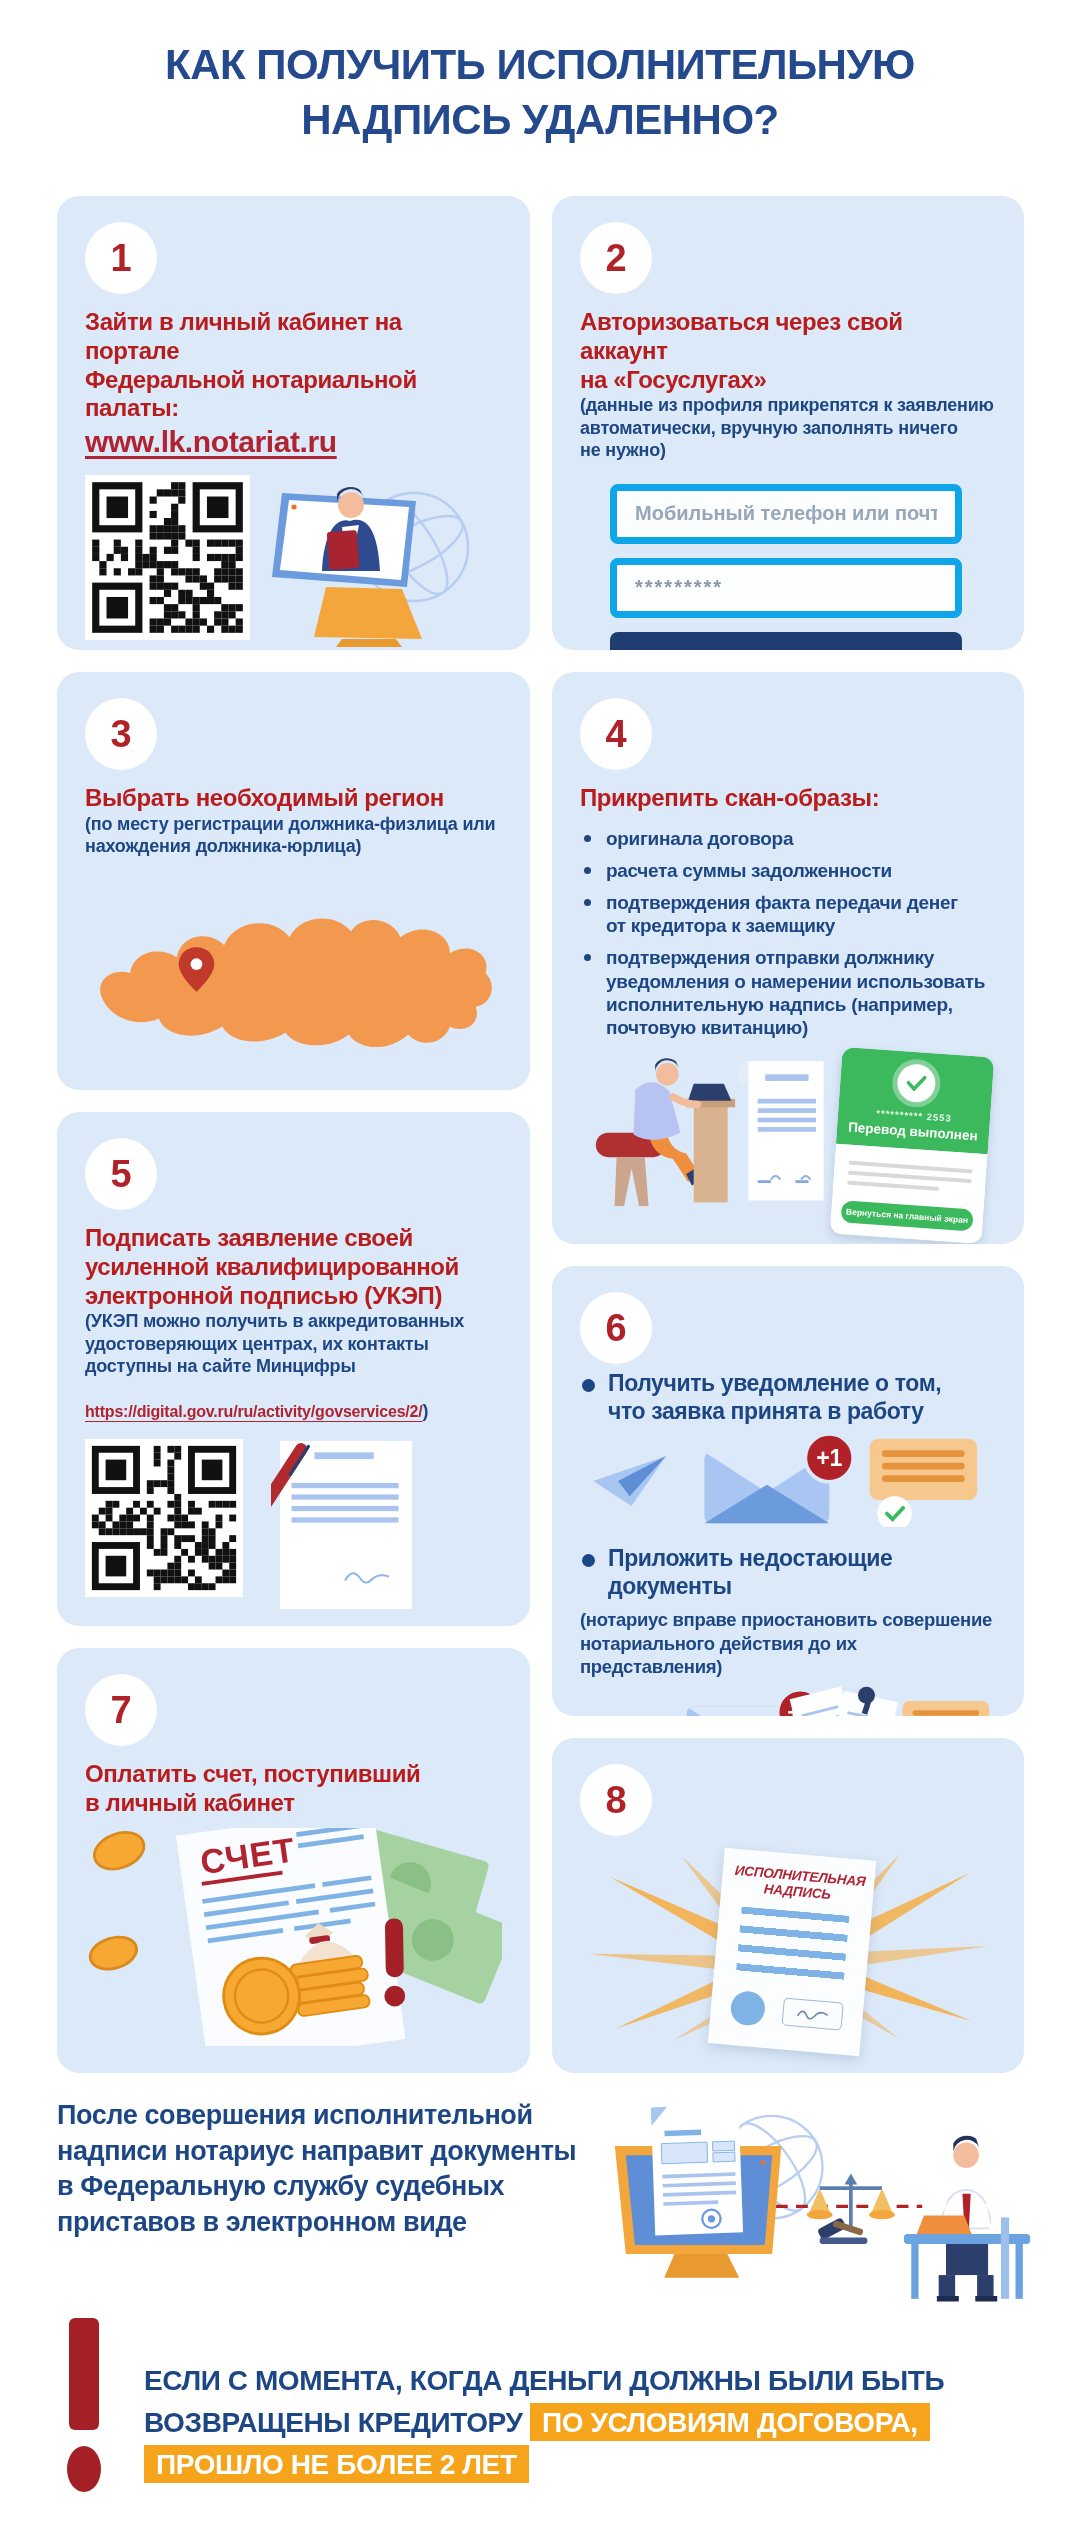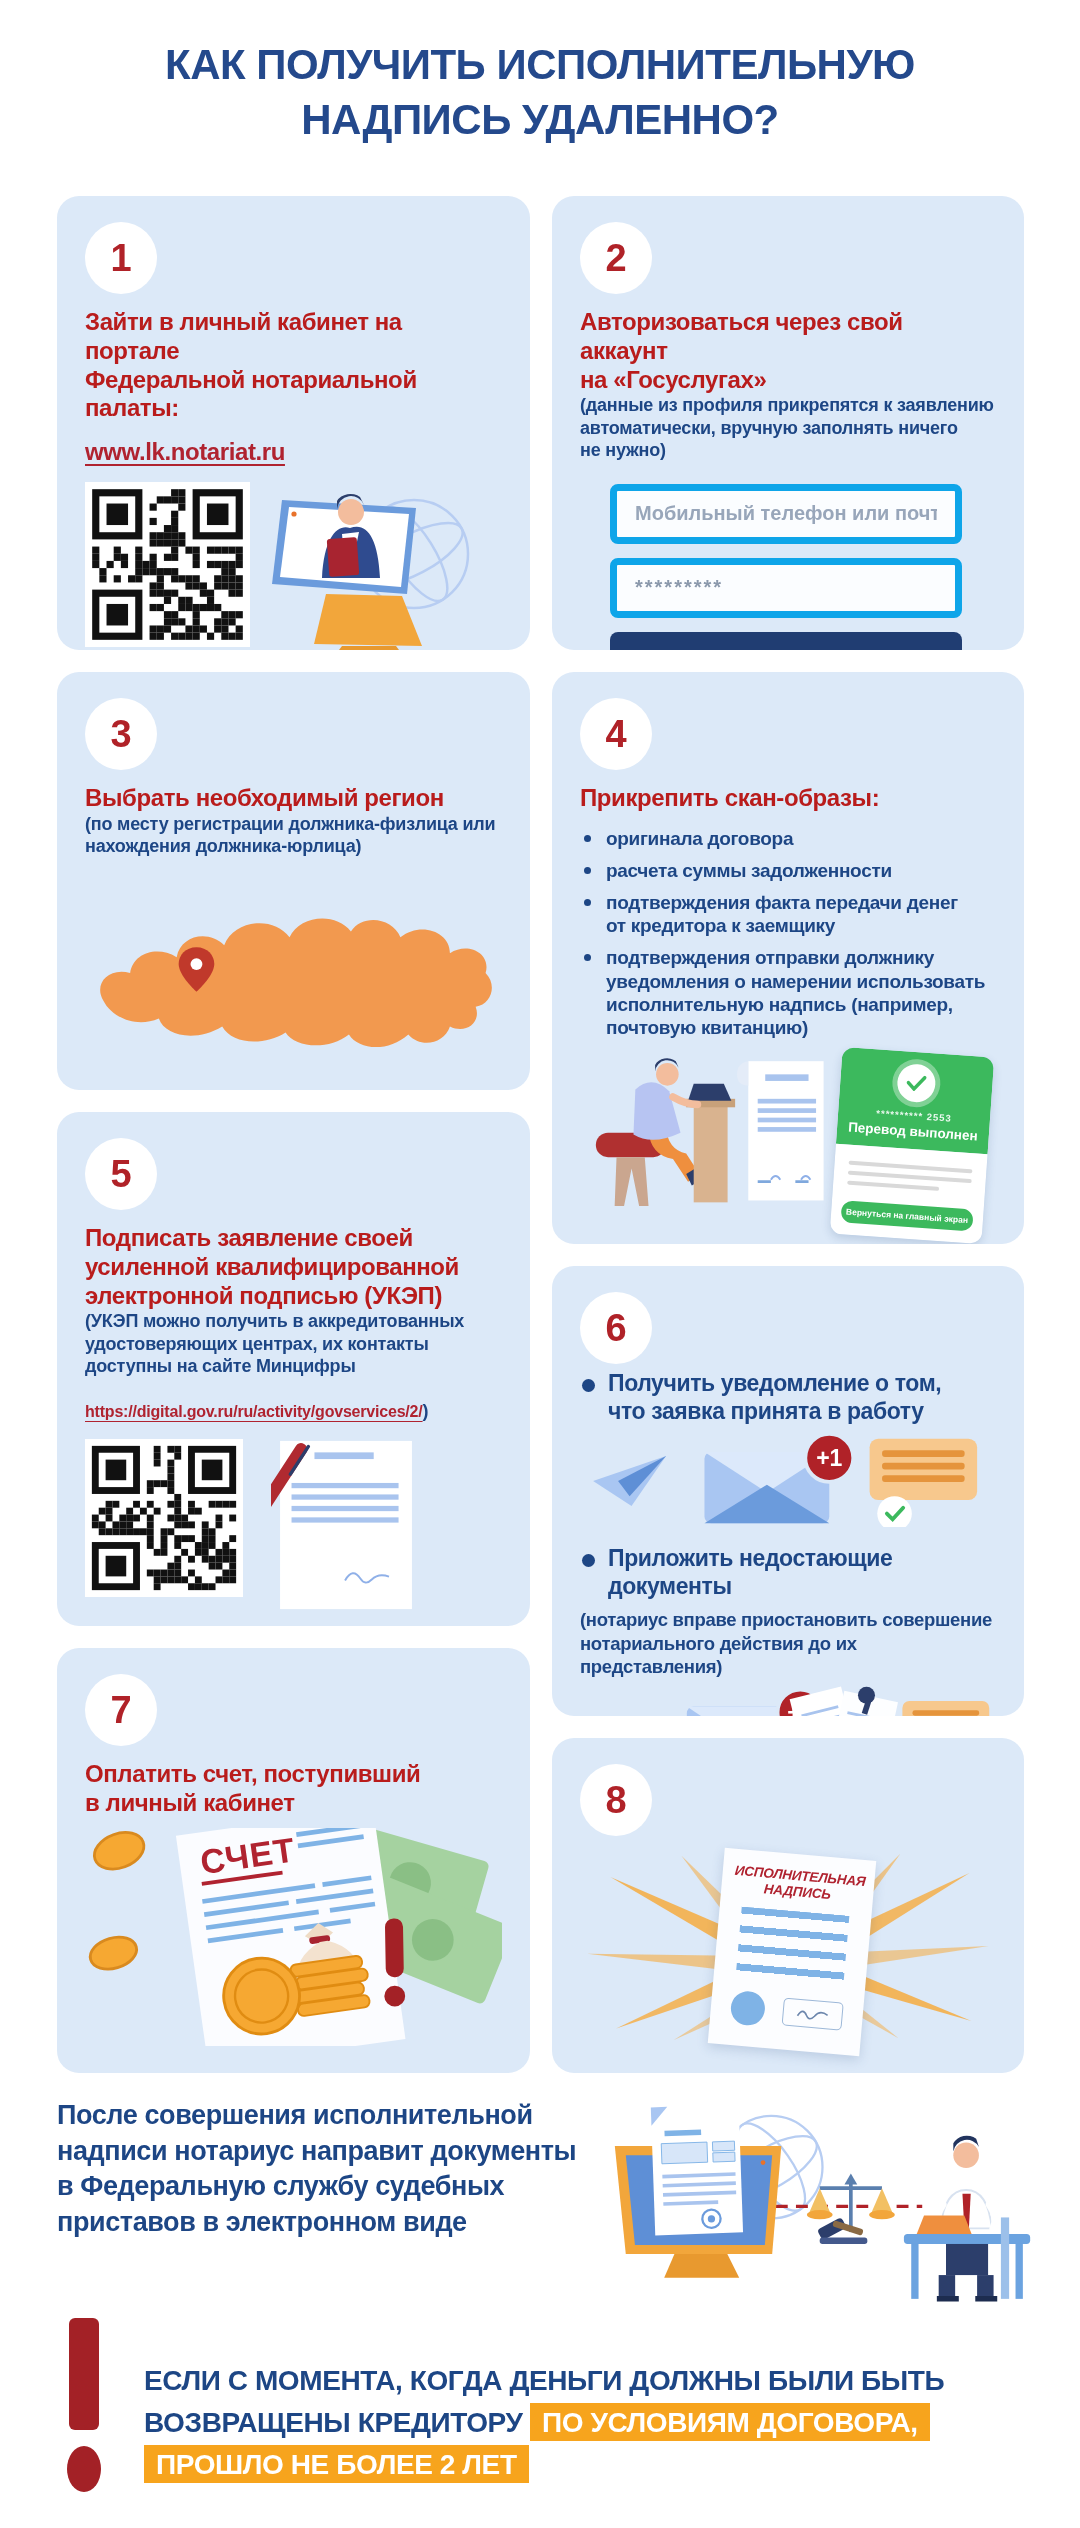--- a/index.html
+++ b/index.html
@@ -17,22 +17,22 @@
         position:relative;overflow:hidden;}
   .h1{height:454px}.h3{height:418px}.h5{height:514px}.h7{height:425px}
   .h2{height:454px}.h4{height:572px}.h6{height:450px}.h8{height:335px}
   .num{width:72px;height:72px;border-radius:50%;background:#fff;display:flex;
        align-items:center;justify-content:center;font-size:38px;font-weight:bold;
        color:#b02228;margin-bottom:14px;}
   .head{font-size:24px;font-weight:bold;line-height:1.2;letter-spacing:-0.4px;
         color:#b91c1c;white-space:pre-line;margin:0;}
   .note{font-size:18px;font-weight:bold;line-height:1.25;letter-spacing:-0.2px;
         color:#1d4685;white-space:pre-line;margin-top:0;}
-  .red-link{color:#b02330;font-size:24px;font-weight:bold;text-decoration:underline;
-            text-underline-offset:4px;display:inline-block;margin-top:15px;cursor:pointer;
+  .red-link{color:#b02330;font-size:30px;font-weight:bold;text-decoration:underline;
+            text-underline-offset:4px;display:inline-block;margin-top:2px;cursor:pointer;
             letter-spacing:-0.4px;}
   .red-link.small{font-size:16px;margin-top:2px;letter-spacing:-0.2px;}
   .illus{margin-top:16px;display:flex;align-items:flex-start;}
   
   .gos-form{margin:22px 0 0 30px;width:352px;}
   .gos-input{display:block;width:100%;height:60px;box-sizing:border-box;margin-bottom:14px;
              background:#fbfdff;border:7px solid #0ea5e9;border-radius:8px;padding:0 18px;
              font-family:"Liberation Sans",sans-serif;font-size:20px;font-weight:bold;color:#1d4685;}
   .gos-input::placeholder{color:#98a6ba;font-weight:bold;}
   .gos-pass{letter-spacing:2px;color:#8b99ac;}

